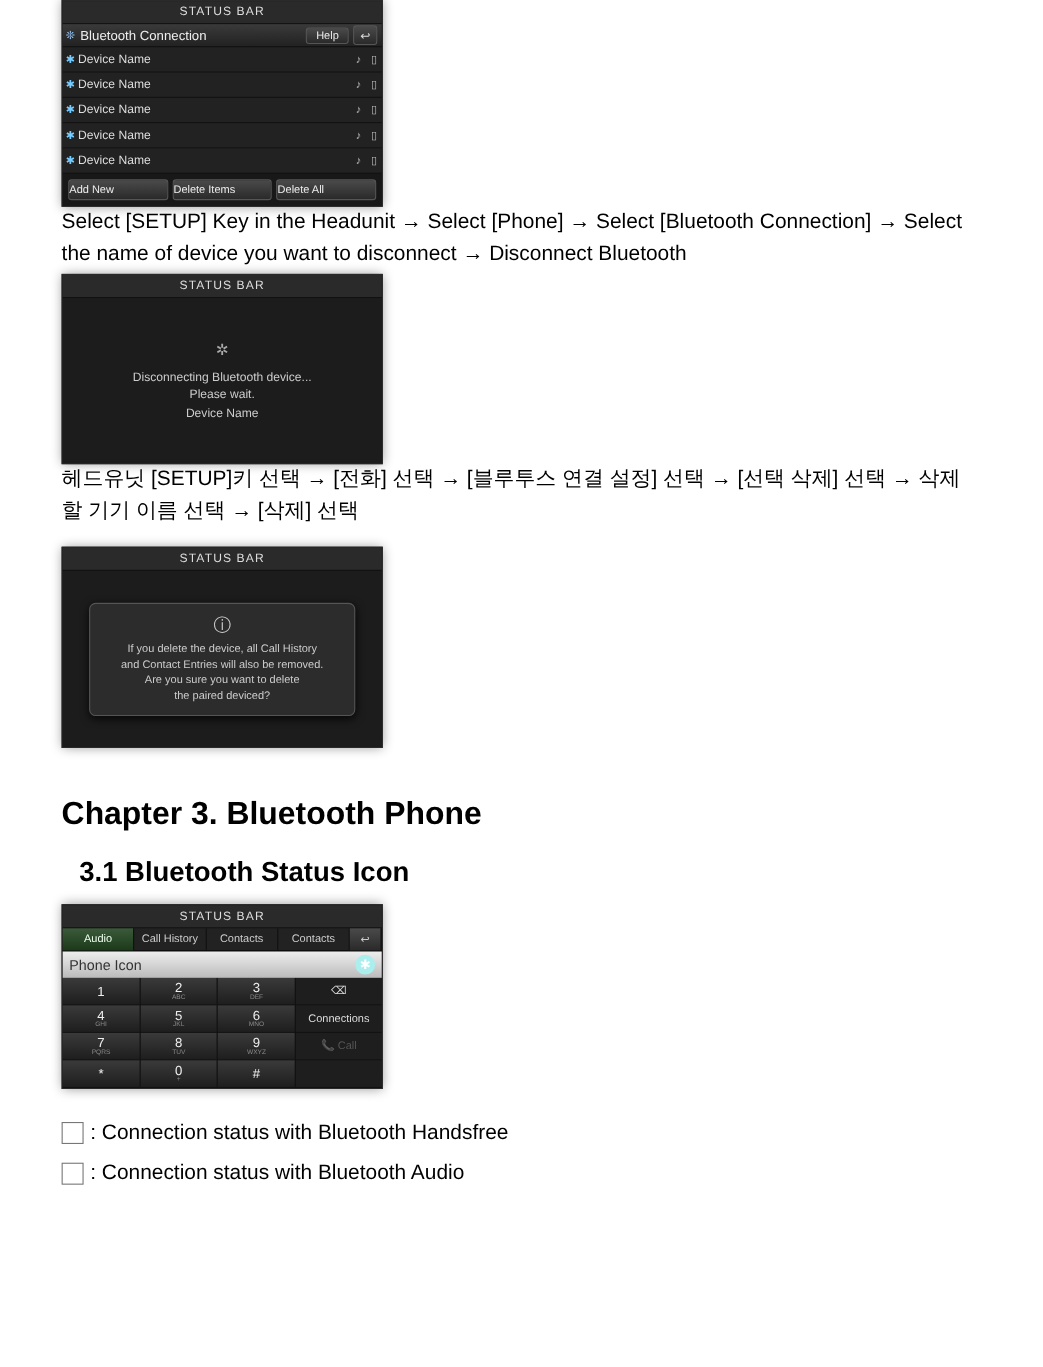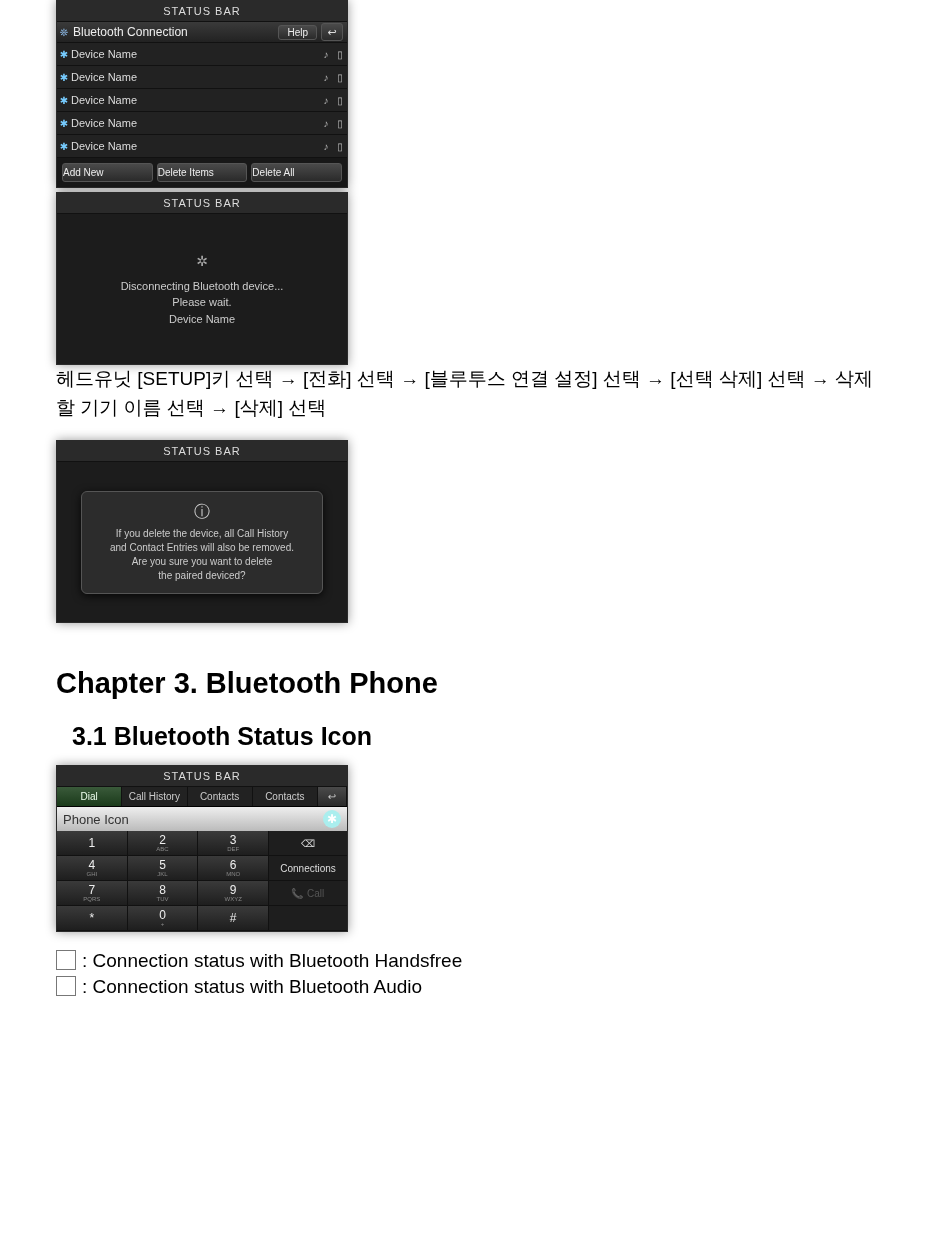--- a/index.html
+++ b/index.html
@@ -44,21 +44,21 @@
   .key{flex:1;background:linear-gradient(#3a3a3a,#1e1e1e);display:flex;flex-direction:column;align-items:center;justify-content:center;border-right:1px solid #111}
   .key .d{color:#eee;font-size:12px;line-height:1}
   .key .s{color:#888;font-size:6px;line-height:1}
   .side{flex:0 0 78px;background:#1e1e1e;display:flex;align-items:center;justify-content:center;font-size:10px;border-right:none}
 
   
   .h-ind{font-weight:bold;font-size:25px;margin:28px 0 4px 12px}
   .h{font-weight:bold;font-size:25px;margin:22px 0 4px 0}
   .hchap{font-weight:bold;font-size:29px;margin:44px 0 0 0}
   .body{font-size:19px;line-height:1.5}
-  .legend-row{display:flex;font-size:19px;margin-top:4px}
+  .legend-row{display:flex;align-items:center;font-size:19px;margin-top:15px}
   .box{width:18px;height:18px;border:1px solid #777;margin-right:6px;flex-shrink:0}
 </style>
 </head>
 <body>
 
 <div class="page">
 
   <div class="screenshot">
     <div class="statusbar">STATUS BAR</div>
     <div class="titlebar">
@@ -99,20 +99,21 @@
         <span class="ic">♪</span>
         <span class="ic">▯</span>
       </div>
     <div class="btnrow">
       <div>Add New</div>
       <div>Delete Items</div>
       <div>Delete All</div>
     </div>
   </div>
 
+  <div class="body">Select [SETUP] Key in the Headunit → Select [Phone] → Select [Bluetooth Connection] → Select the name of device you want to disconnect → Disconnect Bluetooth</div>
 
   <div class="screenshot" style="margin-top:4px">
     <div class="statusbar">STATUS BAR</div>
     <div class="discbody">
       <div class="inner">
         <div class="spinner">✲</div>
         <div>Disconnecting Bluetooth device...</div>
         <div>Please wait.</div>
         <div>Device Name</div>
       </div>
@@ -133,21 +134,21 @@
       </div>
     </div>
   </div>
 
   <div class="hchap">Chapter 3. Bluetooth Phone</div>
   <div class="h" style="margin-left:16px">3.1 Bluetooth Status Icon</div>
 
   <div class="screenshot" style="margin-top:14px">
     <div class="statusbar">STATUS BAR</div>
     <div class="tabs">
-      <div class="active">Dial</div>
+      <div class="active">Audio</div>
       <div>Call History</div>
       <div>Contacts</div>
       <div>Contacts</div>
       <div class="iconback">
           <span>↩</span>
         </div>
     </div>
     <div class="phonename">
       <span>Phone Icon</span>
       <span class="btlogo">✱</span>

